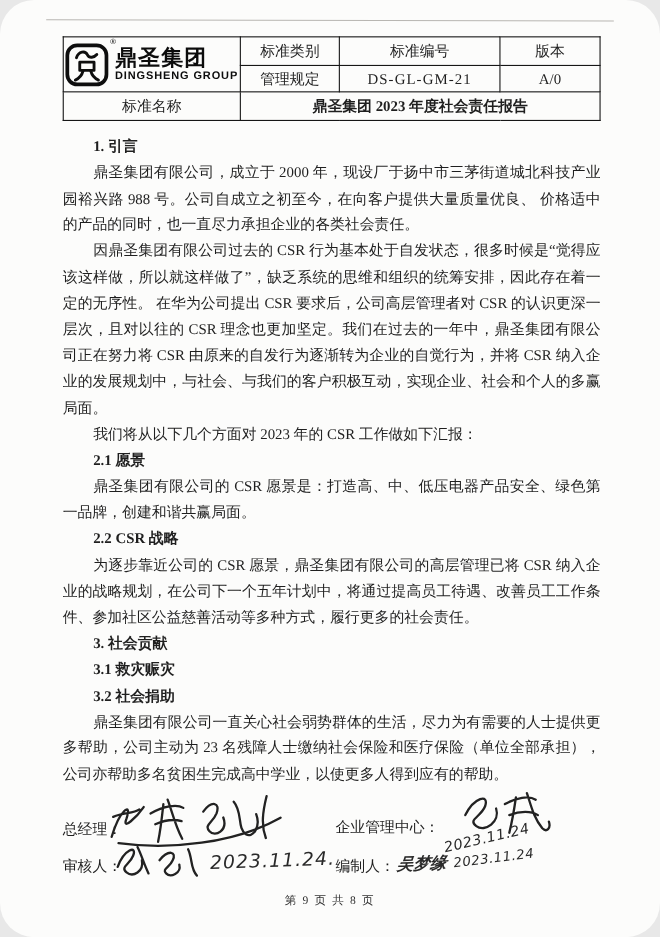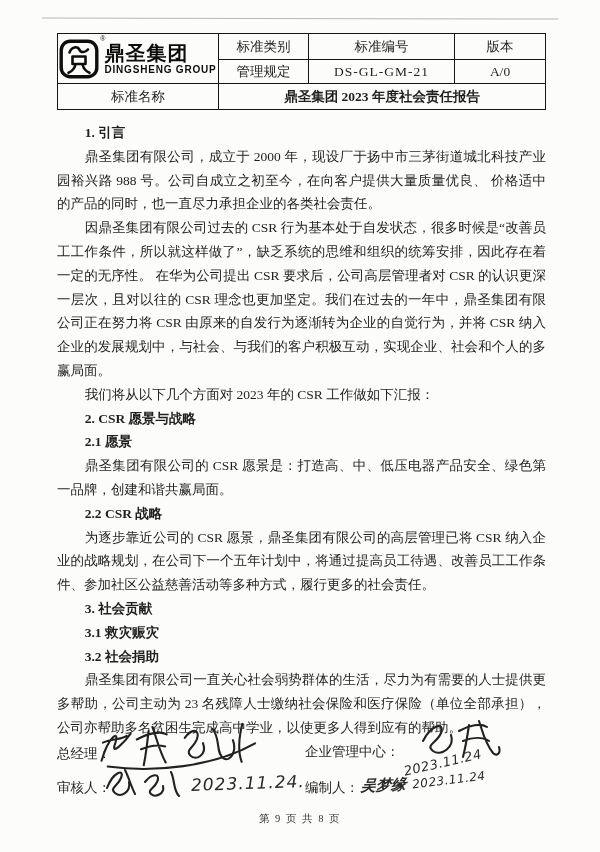--- a/index.html
+++ b/index.html
@@ -5,20 +5,21 @@
   * { box-sizing: border-box; }
   html,body { margin:0; padding:0; background:#e8e8e8; }
   .page {
     position: relative;
     width: 600px; height: 852px;
     margin: 0 auto;
     background: #fcfcfb;
     font-family: "Liberation Serif", "DejaVu Serif", serif;
     color: #1f1f1f;
     overflow: hidden;
+    border-radius: 31px;
   }
   
   .scan-line {
     position:absolute; left:42px; top:18px; width:516px; height:1px;
     background:#b8b6b2; transform:rotate(0.12deg);
   }
   
   .header-table {
     position:absolute; left:57px; top:33px;
     border-collapse:collapse; table-layout:fixed;
@@ -131,23 +132,22 @@
     <tr class="row3">
       <td>标准名称</td>
       <td colspan="3" class="std-name-value">鼎圣集团 2023 年度社会责任报告</td>
     </tr>
   </tbody>
     </table>
 
   <div class="doc-body">
     <p class="h">1. 引言</p>
     <p>鼎圣集团有限公司，成立于 2000 年，现设厂于扬中市三茅街道城北科技产业园裕兴路 988 号。公司自成立之初至今，在向客户提供大量质量优良、 价格适中的产品的同时，也一直尽力承担企业的各类社会责任。</p>
-    <p>因鼎圣集团有限公司过去的 CSR 行为基本处于自发状态，很多时候是“改善员工工作条件，所以就这样做了”，缺乏系统的思维和组织的统筹安排，因此存在着一定的无序性。 在华为公司提出 CSR 要求后，公司高层管理者对 CSR 的认识更深一层次，且对以往的 CSR 理念也更加坚定。我们在过去的一年中，鼎圣集团有限公司正在努力将 CSR 由原来的自发行为逐渐转为企业的自觉行为，并将 CSR 纳入企业的发展规划中，与社会、与我们的客户积极互动，实现企业、社会和个人的多赢局面。</p>
+    <p>因鼎圣集团有限公司过去的 CSR 行为基本处于自发状态，很多时候是“觉得应该这样做，所以就这样做了”，缺乏系统的思维和组织的统筹安排，因此存在着一定的无序性。 在华为公司提出 CSR 要求后，公司高层管理者对 CSR 的认识更深一层次，且对以往的 CSR 理念也更加坚定。我们在过去的一年中，鼎圣集团有限公司正在努力将 CSR 由原来的自发行为逐渐转为企业的自觉行为，并将 CSR 纳入企业的发展规划中，与社会、与我们的客户积极互动，实现企业、社会和个人的多赢局面。</p>
     <p>我们将从以下几个方面对 2023 年的 CSR 工作做如下汇报：</p>
-    <p class="h">2. CSR 愿景与战略</p>
     <p class="h">2.1 愿景</p>
     <p>鼎圣集团有限公司的 CSR 愿景是：打造高、中、低压电器产品安全、绿色第一品牌，创建和谐共赢局面。</p>
     <p class="h">2.2 CSR 战略</p>
     <p>为逐步靠近公司的 CSR 愿景，鼎圣集团有限公司的高层管理已将 CSR 纳入企业的战略规划，在公司下一个五年计划中，将通过提高员工待遇、改善员工工作条件、参加社区公益慈善活动等多种方式，履行更多的社会责任。</p>
     <p class="h">3. 社会贡献</p>
     <p class="h">3.1 救灾赈灾</p>
     <p class="h">3.2 社会捐助</p>
     <p>鼎圣集团有限公司一直关心社会弱势群体的生活，尽力为有需要的人士提供更多帮助，公司主动为 23 名残障人士缴纳社会保险和医疗保险（单位全部承担），公司亦帮助多名贫困生完成高中学业，以使更多人得到应有的帮助。</p>
   </div>
 

